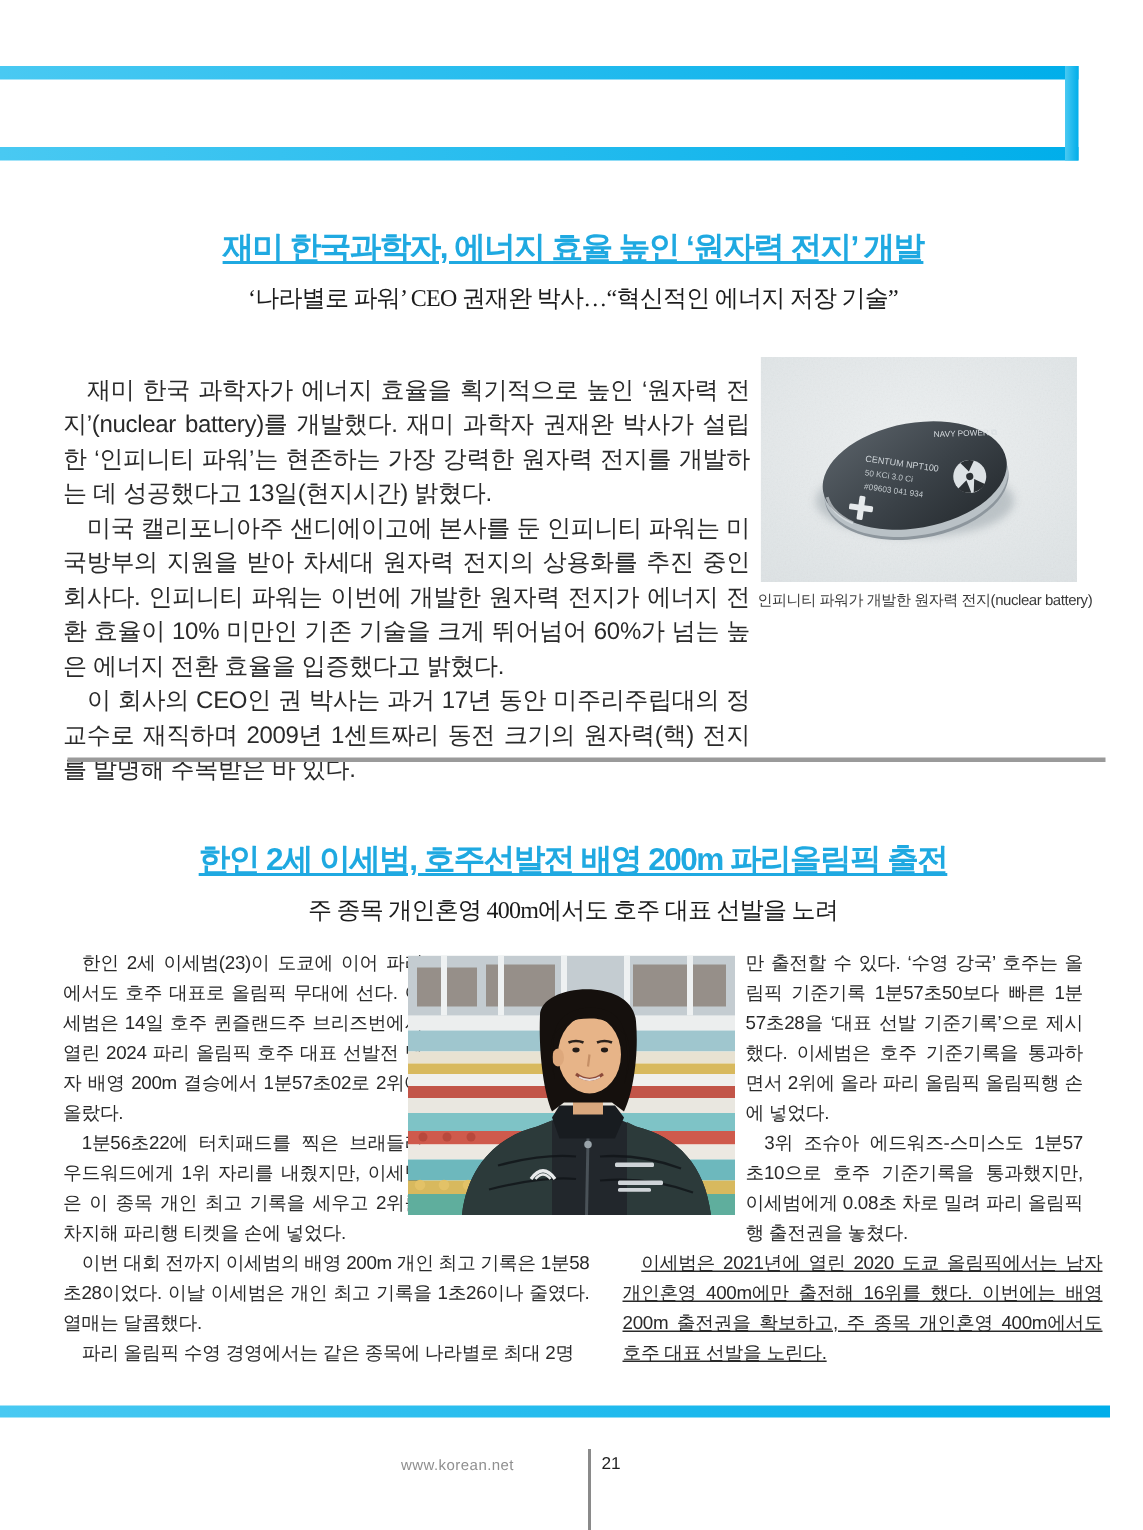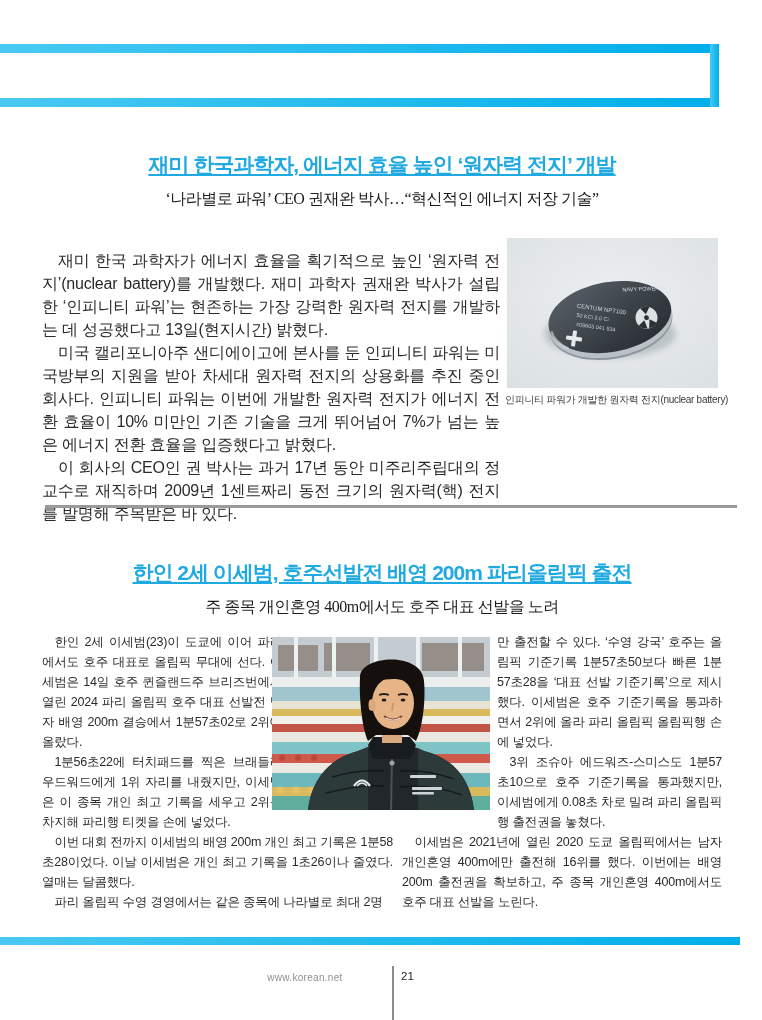--- a/index.html
+++ b/index.html
@@ -27,21 +27,21 @@
 
   .hr-divider{left:45px;top:505px;width:692px;height:3px;background:#9a9a9a;}
 
   
   .a2-txt{font-size:12.5px;line-height:20px;text-align:justify;color:#2a2a2a;letter-spacing:-0.2px;}
   .a2-txt p{margin:0;}
   .indent{text-indent:1em;}
   .a2-left-top{left:42px;top:632px;width:240px;}
   .a2-right-top{left:497px;top:632px;width:225px;}
   .a2-left-bottom{left:42px;top:832px;width:351px;}
-  .a2-right-bottom{left:402px;top:832px;width:320px;}
+  .a2-right-bottom{left:415px;top:832px;width:320px;text-decoration:underline;}
 
   .photo-frame{overflow:hidden;}
   .photo1{left:507px;top:238px;width:211px;height:150px;}
   .photo2{left:272px;top:637px;width:218px;height:173px;}
 
   .bottom-bar{left:0;top:937px;width:740px;height:8px;}
 
   .footer-site{left:225px;top:972px;width:160px;text-align:center;font-size:10px;
                color:#8f8f8f;letter-spacing:0.3px;}
   .footer-line{left:392px;top:966px;width:2px;height:54px;background:#8a8a8a;}
@@ -52,21 +52,21 @@
 
 <div class="abs band-bar band-top"></div>
 <div class="abs band-bar band-bottom"></div>
 <div class="abs band-bar band-right"></div>
 
 <div class="abs a-title" style="top:151px;">재미 한국과학자, 에너지 효율 높인 ‘원자력 전지’ 개발</div>
 <div class="abs a-sub" style="top:189px;">‘나라별로 파워’ CEO 권재완 박사…“혁신적인 에너지 저장 기술”</div>
 
 <div class="abs a1-body">
   <p>재미 한국 과학자가 에너지 효율을 획기적으로 높인 ‘원자력 전지’(nuclear battery)를 개발했다. 재미 과학자 권재완 박사가 설립한 ‘인피니티 파워’는 현존하는 가장 강력한 원자력 전지를 개발하는 데 성공했다고 13일(현지시간) 밝혔다.</p>
-  <p>미국 캘리포니아주 샌디에이고에 본사를 둔 인피니티 파워는 미 국방부의 지원을 받아 차세대 원자력 전지의 상용화를 추진 중인 회사다. 인피니티 파워는 이번에 개발한 원자력 전지가 에너지 전환 효율이 10% 미만인 기존 기술을 크게 뛰어넘어 7%가 넘는 높은 에너지 전환 효율을 입증했다고 밝혔다.</p>
+  <p>미국 캘리포니아주 샌디에이고에 본사를 둔 인피니티 파워는 미 국방부의 지원을 받아 차세대 원자력 전지의 상용화를 추진 중인 회사다. 인피니티 파워는 이번에 개발한 원자력 전지가 에너지 전환 효율이 10% 미만인 기존 기술을 크게 뛰어넘어 60%가 넘는 높은 에너지 전환 효율을 입증했다고 밝혔다.</p>
   <p>이 회사의 CEO인 권 박사는 과거 17년 동안 미주리주립대의 정교수로 재직하며 2009년 1센트짜리 동전 크기의 원자력(핵) 전지를 발명해 주목받은 바 있다.</p>
 </div>
 
 <div class="abs photo-frame photo1">
   <svg width="211" height="150" viewBox="0 0 211 150" xmlns="http://www.w3.org/2000/svg">
     <defs>
       <radialGradient id="bgGrad" cx="50%" cy="40%" r="80%">
         <stop offset="0%" stop-color="#eef1f2"></stop>
           <stop offset="100%" stop-color="#dde2e4"></stop>
       </radialGradient>

